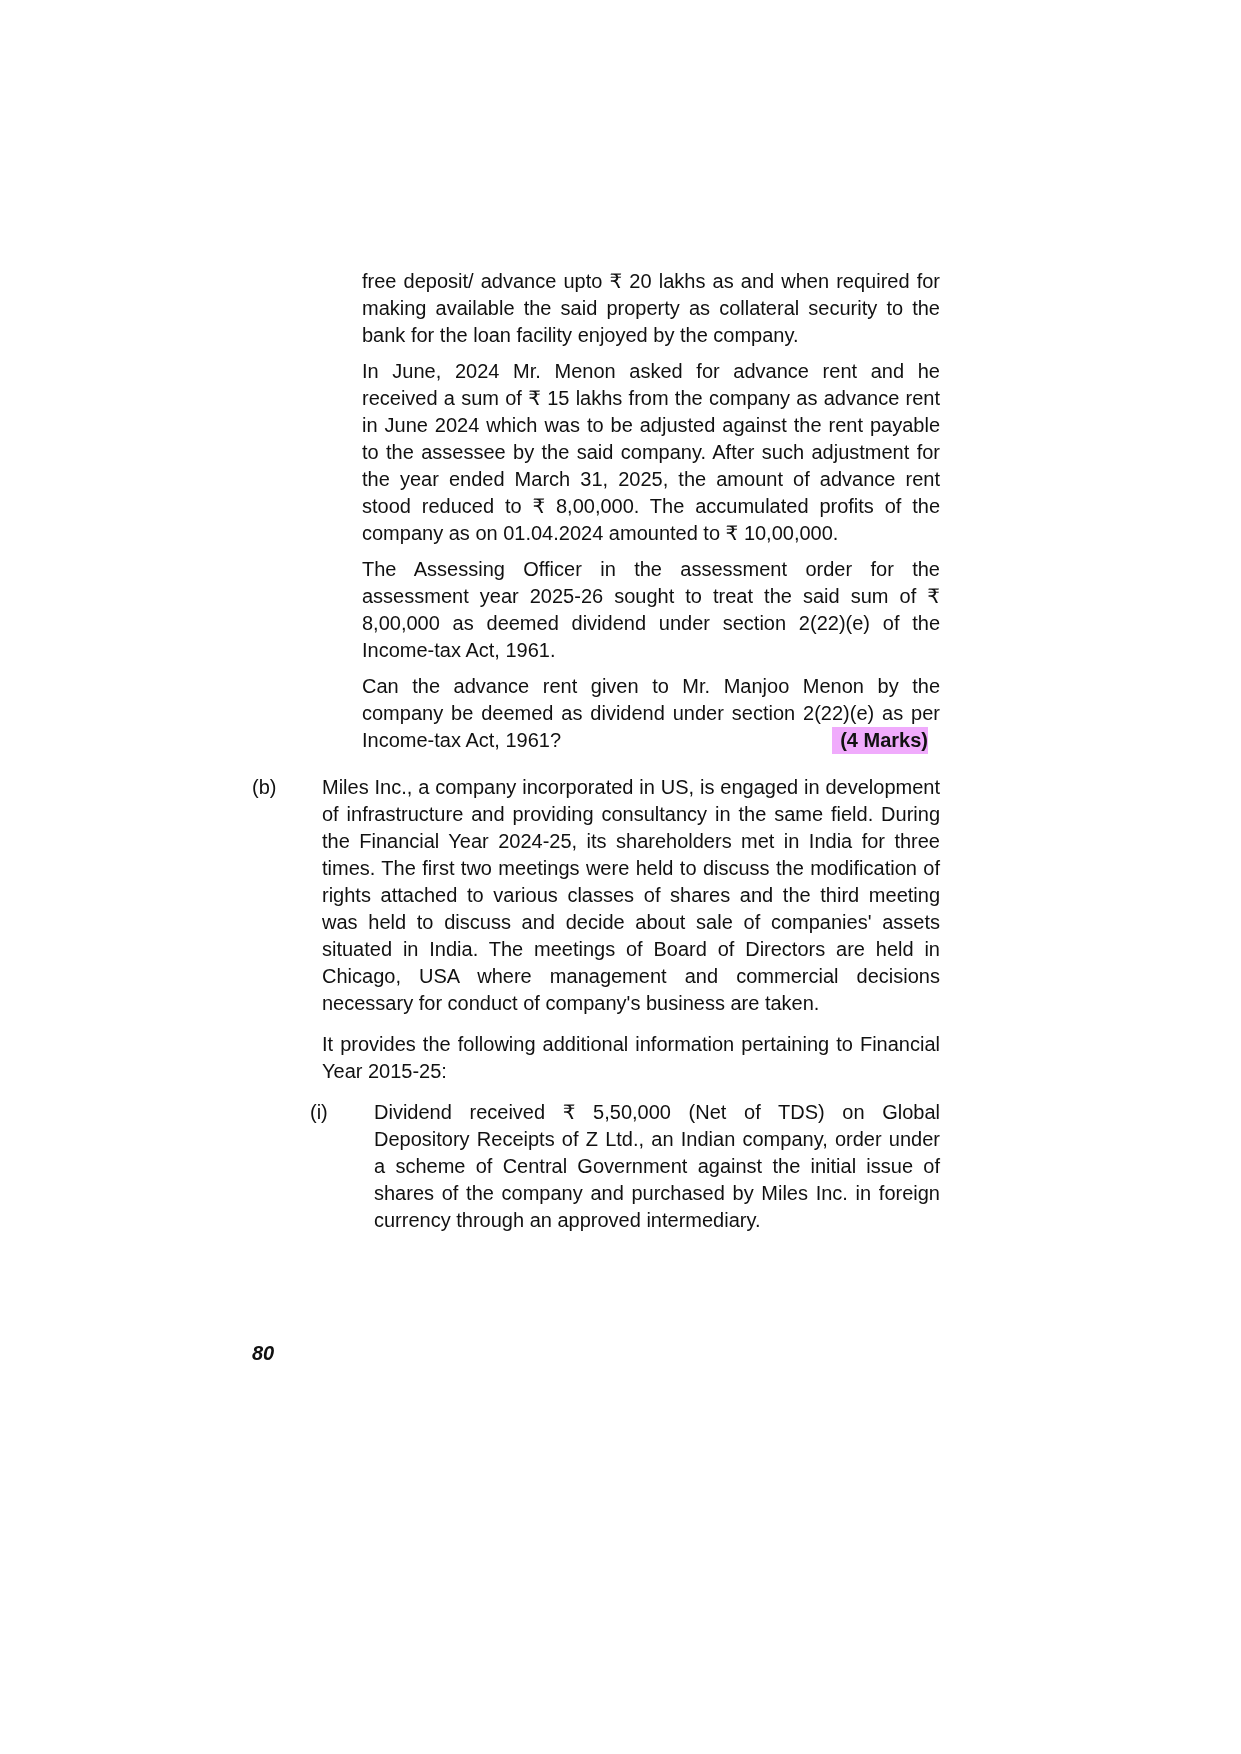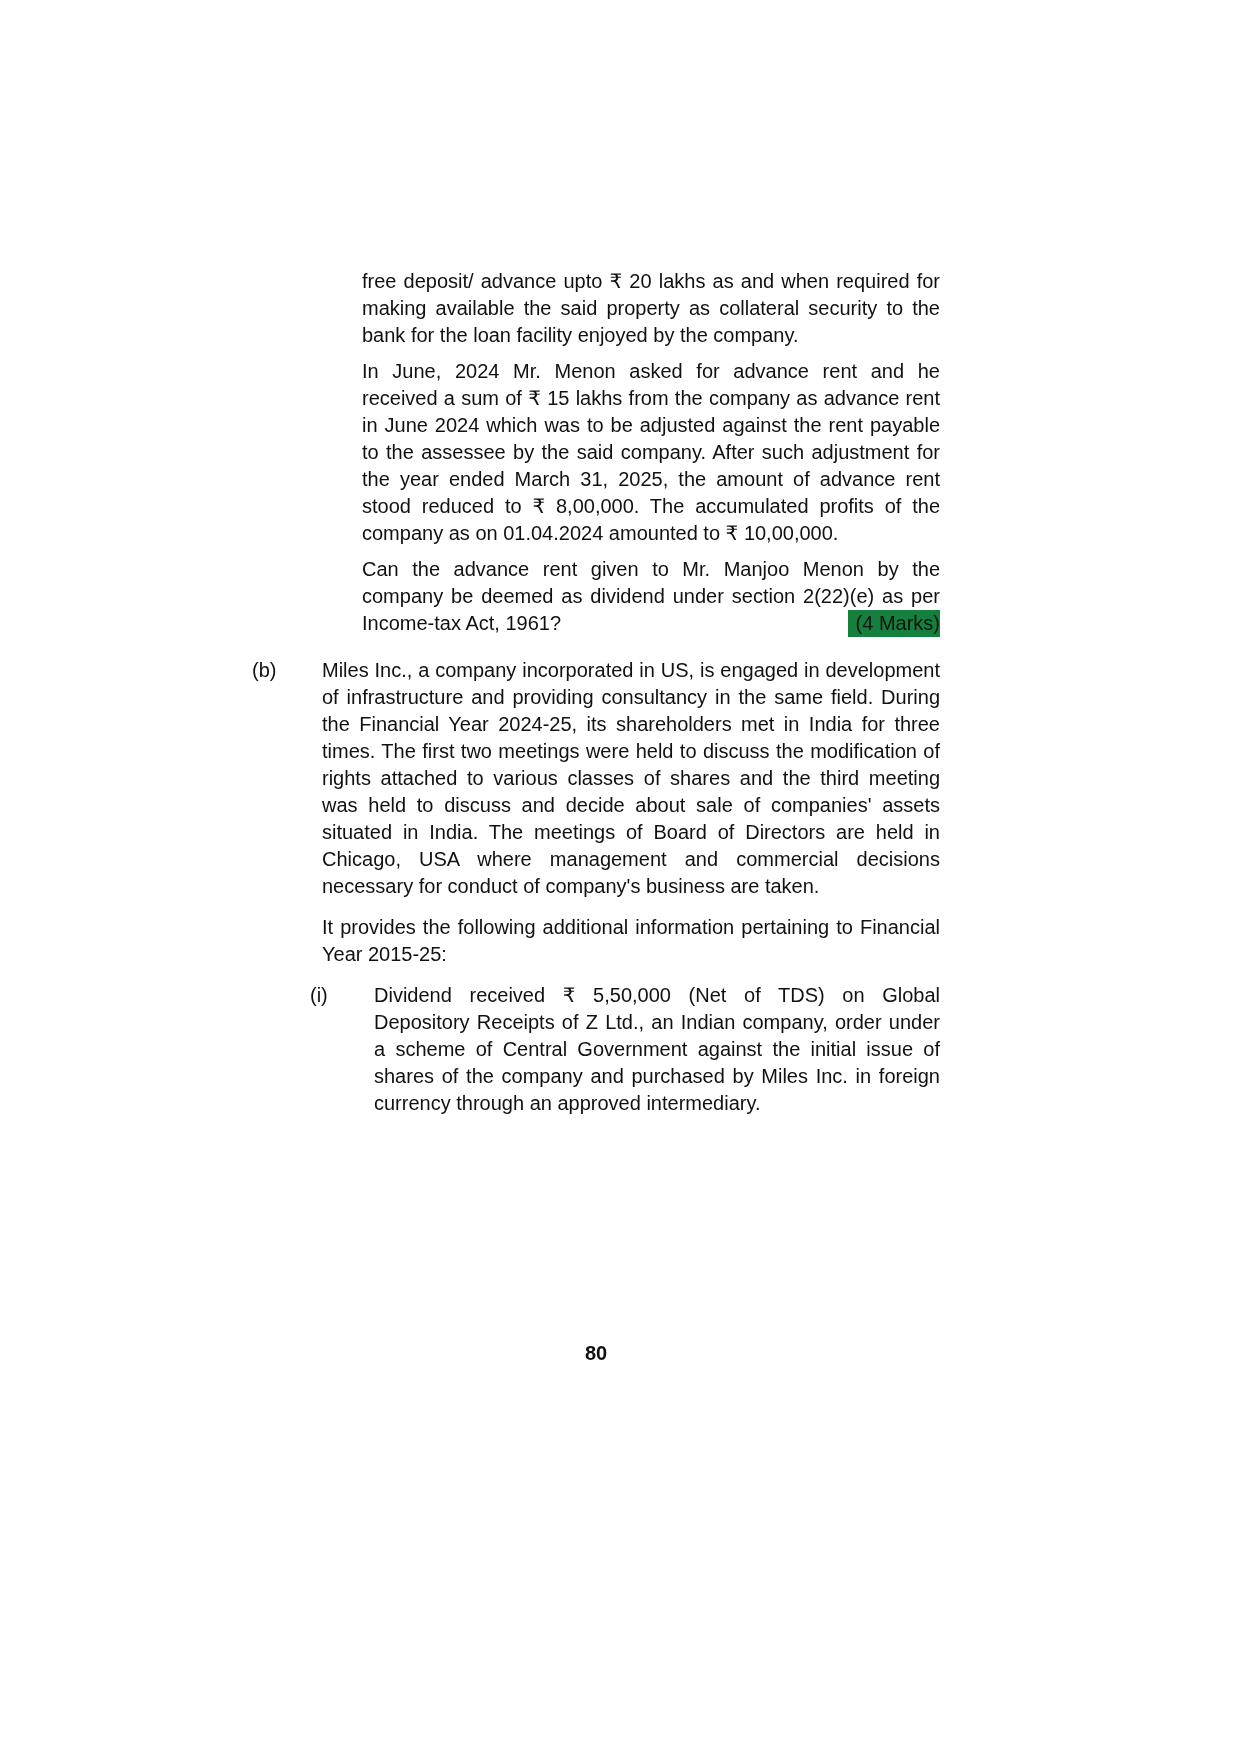--- a/index.html
+++ b/index.html
@@ -31,24 +31,24 @@
   }
   .block-a p {
     margin: 0 0 9px 0;
     text-align: justify;
   }
   .last-para {
     position: relative;
   }
   .marks {
     position: absolute;
-    right: 0;
+    right: 12px;
     bottom: 0;
-    font-weight: normal;
-    background: #15803d;
+    font-weight: bold;
+    background: #f0abfc;
     padding-left: 8px;
   }
   .item-b {
     display: flex;
     margin-top: 20px;
   }
   .item-label {
     flex: 0 0 58px;
   }
   .item-body {
@@ -68,33 +68,34 @@
   .sub-text {
     flex: 1;
     margin: 0;
     text-align: justify;
   }
   .page-number {
     position: absolute;
     top: 1340px;
     left: 252px;
     width: 688px;
-    text-align: center;
     font-weight: bold;
+    font-style: italic;
   }
 </style>
 </head>
 <body>
 
 <div class="page">
   <div class="content">
 
     <div class="block-a">
       <p>free deposit/ advance upto ₹ 20 lakhs as and when required for making available the said property as collateral security to the bank for the loan facility enjoyed by the company.</p>
       <p>In June, 2024 Mr. Menon asked for advance rent and he received a sum of ₹ 15 lakhs from the company as advance rent in June 2024 which was to be adjusted against the rent payable to the assessee by the said company. After such adjustment for the year ended March 31, 2025, the amount of advance rent stood reduced to ₹ 8,00,000. The accumulated profits of the company as on 01.04.2024 amounted to ₹ 10,00,000.</p>
+      <p>The Assessing Officer in the assessment order for the assessment year 2025-26 sought to treat the said sum of ₹ 8,00,000 as deemed dividend under section 2(22)(e) of the Income-tax Act, 1961.</p>
       <p class="last-para">
         <span>Can the advance rent given to Mr. Manjoo Menon by the company be deemed as dividend under section 2(22)(e) as per Income-tax Act, 1961?</span>
         <span class="marks">(4 Marks)</span>
       </p>
     </div>
 
     <div class="item-b">
       <div class="item-label">(b)</div>
       <div class="item-body">
         <p>Miles Inc., a company incorporated in US, is engaged in development of infrastructure and providing consultancy in the same field. During the Financial Year 2024-25, its shareholders met in India for three times. The first two meetings were held to discuss the modification of rights attached to various classes of shares and the third meeting was held to discuss and decide about sale of companies' assets situated in India. The meetings of Board of Directors are held in Chicago, USA where management and commercial decisions necessary for conduct of company's business are taken.</p>

